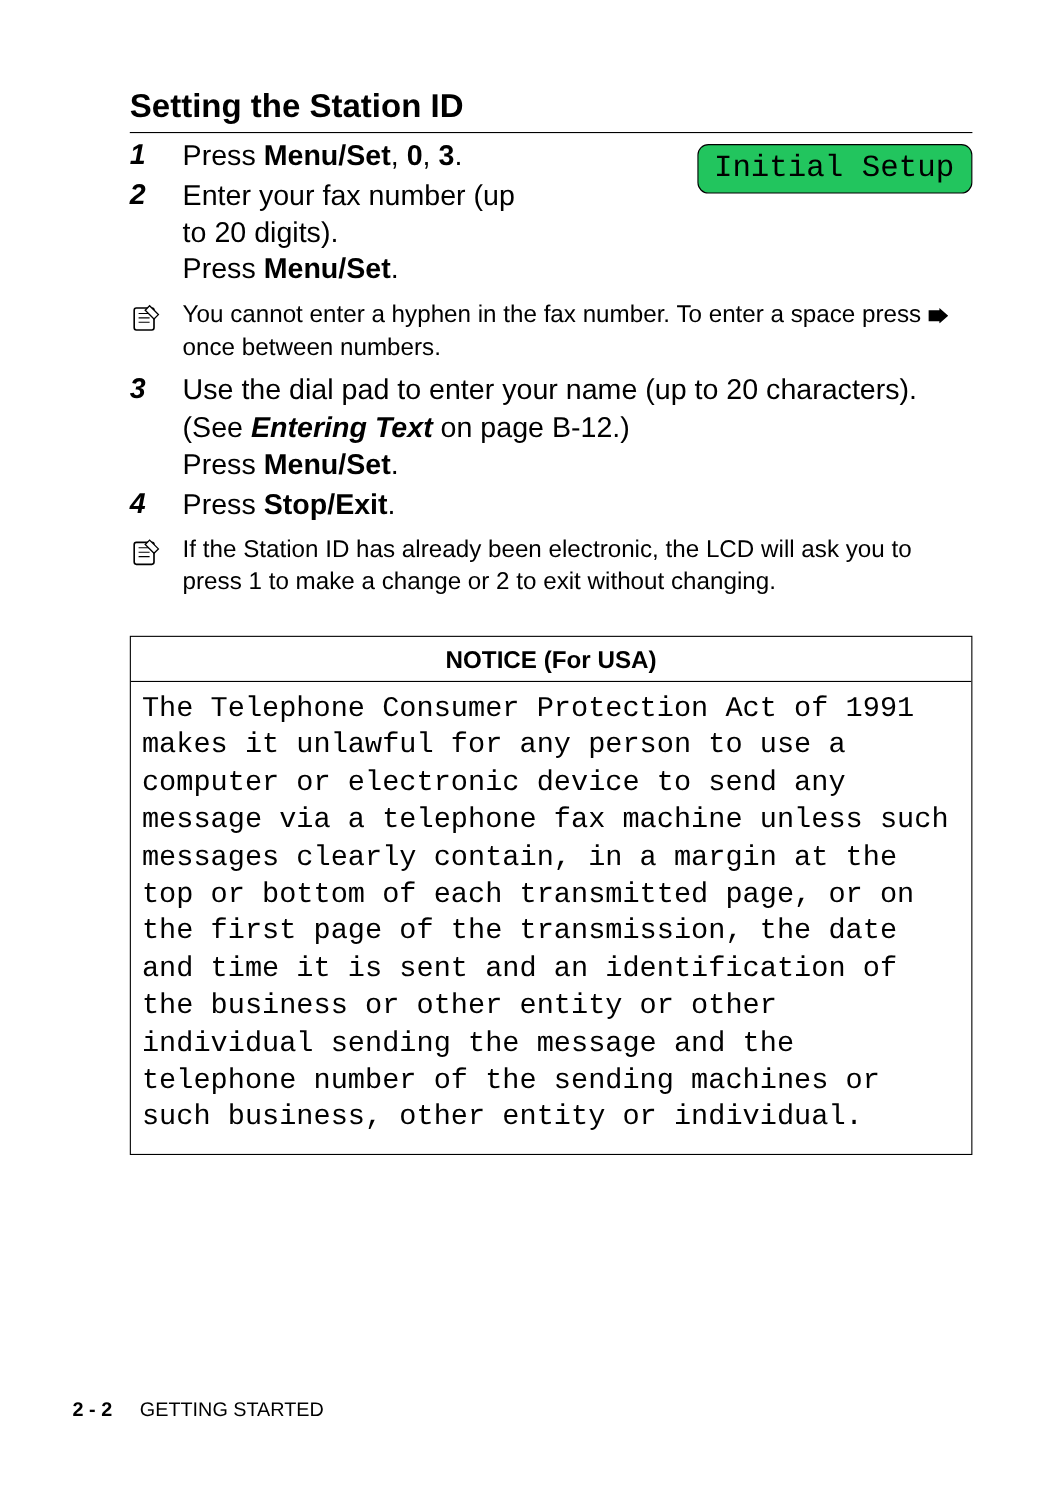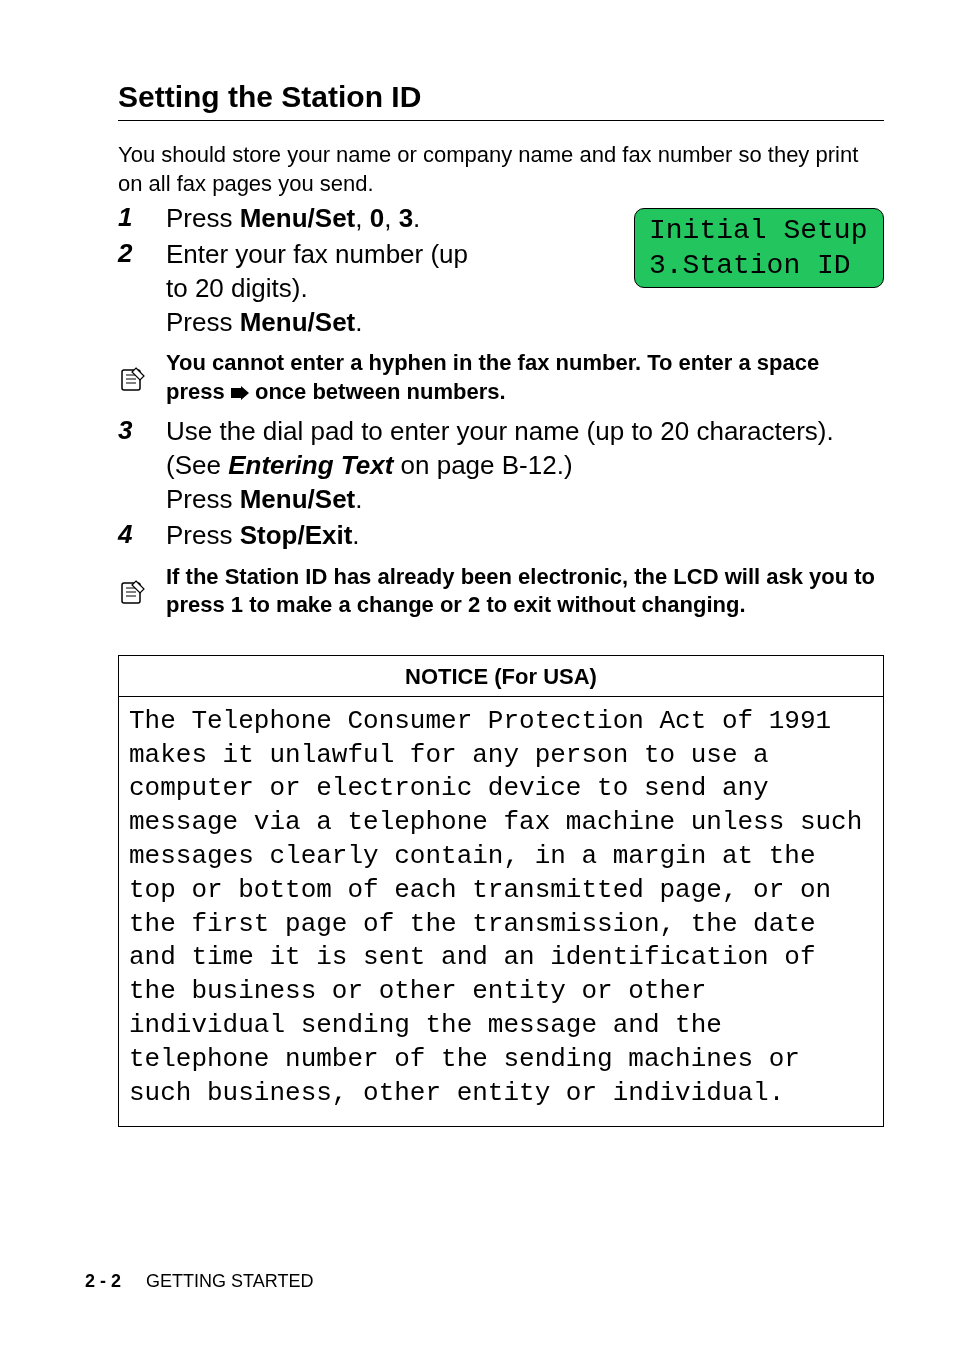--- a/index.html
+++ b/index.html
@@ -76,26 +76,25 @@
     border-radius: 10px;
     padding: 4px 14px;
     font-family: "Courier New", monospace;
     font-size: 28px;
     line-height: 1.25;
     background: #22c55e;
     width: 220px;
   }
   .note-row {
     display: flex;
-    align-items: center;
+    align-items: flex-start;
     margin-top: 10px;
     font-size: 22px;
     line-height: 1.3;
     font-family: Arial, Helvetica, sans-serif;
-    font-weight: bold;
   }
   .note-icon {
     width: 48px;
     flex: 0 0 48px;
     display: flex;
     align-items: flex-start;
     justify-content: flex-start;
     padding-top: 2px;
   }
   .note-body {
@@ -125,44 +124,42 @@
   }
   .notice-body p {
     margin: 0 0 6px 0;
   }
   .notice-body .it {
     font-style: italic;
   }
   .footer {
     position: absolute;
     bottom: 60px;
-    left: 85px;
+    left: 66px;
     font-size: 18px;
     font-family: Arial, Helvetica, sans-serif;
     margin-top: 11px;
   }
   .footer .pg {
     font-weight: bold;
   }
 </style>
 </head>
 <body>
 
 <div class="page">
 
   <h1 class="section-title">Setting the Station ID</h1>
 
-  <div class="intro">You should store your name or company name and fax number so they print on all fax pages you send.</div>
 
   <div class="steps-block">
 
     <div class="lcd-wrap">
       <div class="lcd">
         <div>Initial Setup</div>
-        <div>3.Station ID</div>
       </div>
     </div>
 
     <div class="step-row">
       <div class="step-num">1</div>
       <div class="step-body">
         <span>Press </span><span class="bld">Menu/Set</span><span>, </span><span class="bld">0</span><span>, </span><span class="bld">3</span><span>.</span>
       </div>
     </div>
 

